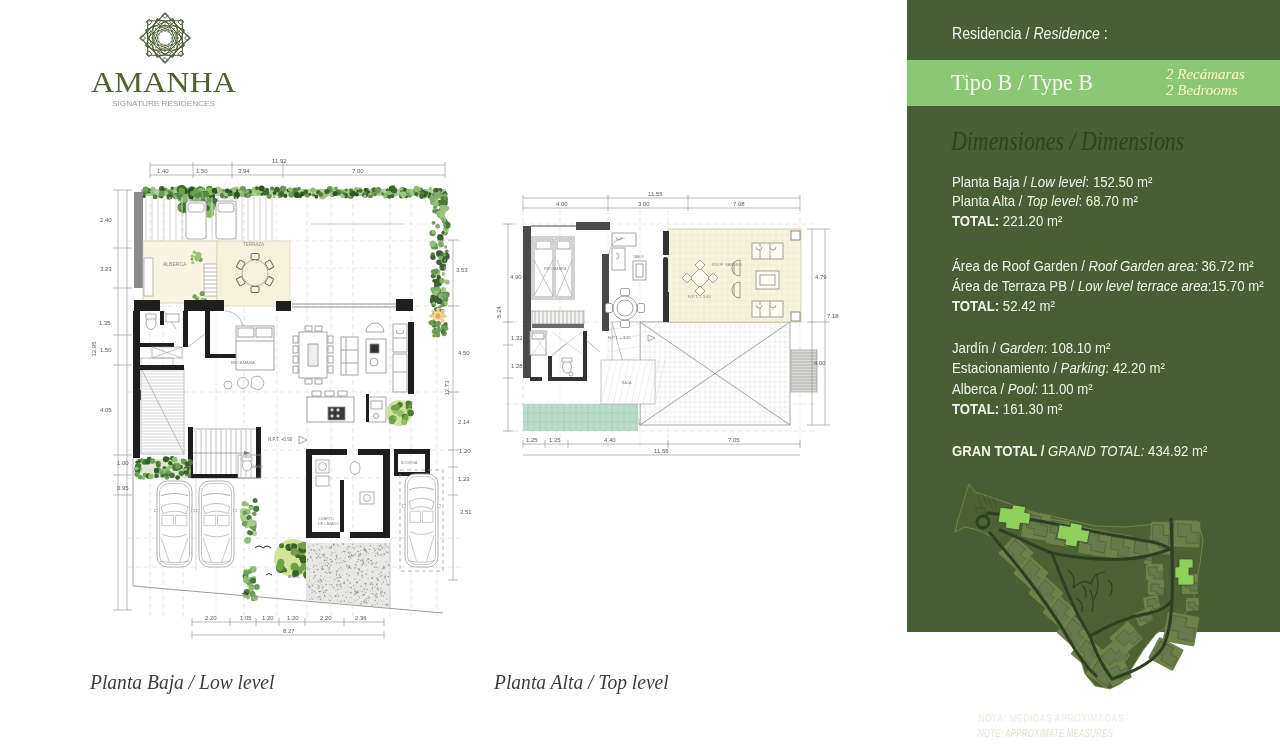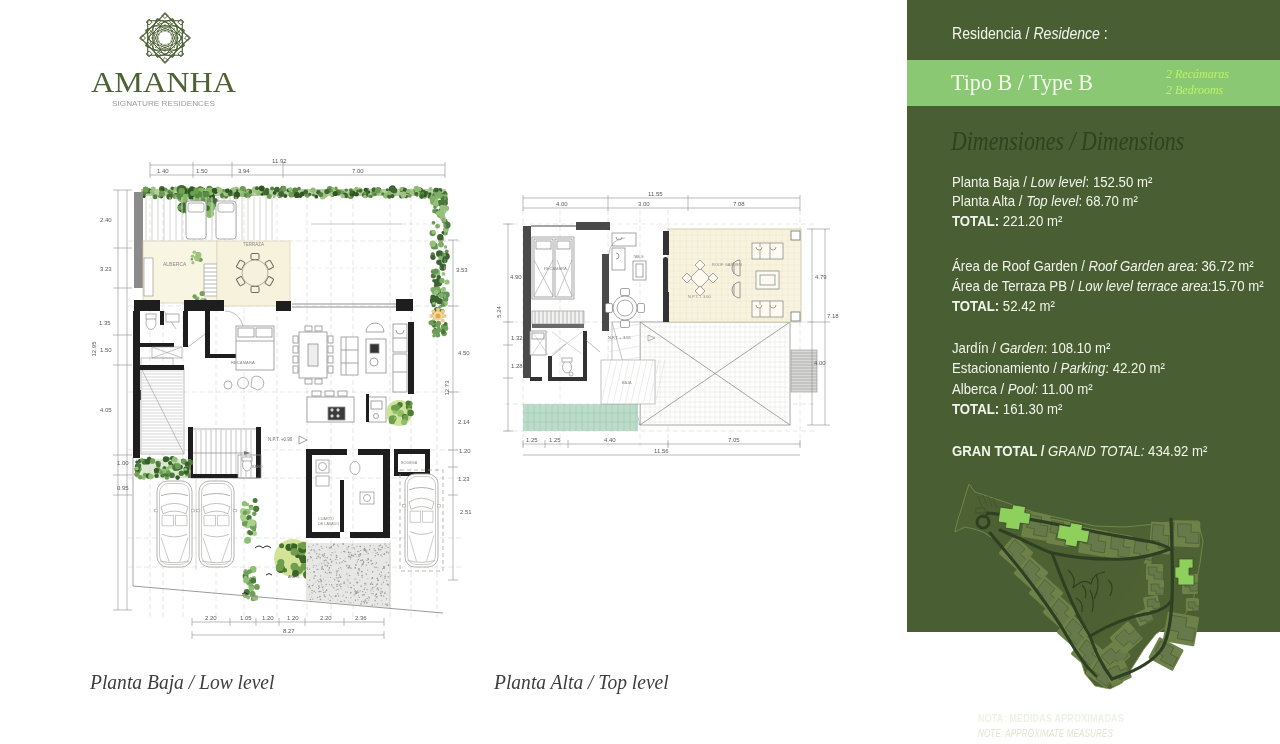--- a/index.html
+++ b/index.html
@@ -2012,21 +2012,21 @@
 <div class="abs" style="left:494px;top:670px;font-family:'Liberation Serif',serif;font-style:italic;font-size:21px;color:#3d3d3d;transform:scaleX(0.93);transform-origin:0 0">Planta Alta / Top level</div>
 
 <div class="abs" style="left:907px;top:0;width:373px;height:632px;background:#495e33">
 
 <div class="abs pl" style="left:45px;top:25px;font-size:16px">Residencia / <i>Residence</i> :</div>
 
 <div class="abs" style="left:0;top:60px;width:373px;height:46px;background:#8bc873"></div>
 
 <div class="abs" style="left:44px;top:69px;font-family:'Liberation Serif',serif;font-size:24px;color:#f4fbee;transform:scaleX(0.92);transform-origin:0 0">Tipo B / Type B</div>
 
-<div class="abs" style="left:259px;top:66px;font-family:'Liberation Serif',serif;font-style:italic;font-size:12px;line-height:16px;color:#bef264">2 Recámaras<br>2 Bedrooms</div>
+<div class="abs" style="left:259px;top:66px;font-family:'Liberation Serif',serif;font-style:italic;font-size:15px;line-height:16px;color:#fef9c3">2 Recámaras<br>2 Bedrooms</div>
 
 <div class="abs" style="left:44px;top:126px;font-family:'Liberation Serif',serif;font-style:italic;font-size:27px;color:#2c431f;transform:scaleX(0.81);transform-origin:0 0">Dimensiones / Dimensions</div>
 
 <div class="abs pl" style="left:45px;top:173px">Planta Baja / <i>Low level</i>: 152.50 m²</div>
 <div class="abs pl" style="left:45px;top:192px">Planta Alta / <i>Top level</i>: 68.70 m²</div>
 <div class="abs pl" style="left:45px;top:212px"><b>TOTAL:</b> 221.20 m²</div>
 
 <div class="abs pl" style="left:45px;top:257px">Área de Roof Garden / <i>Roof Garden area:</i> 36.72 m²</div>
 <div class="abs pl" style="left:45px;top:277px">Área de Terraza PB / <i>Low level terrace area</i>:15.70 m²</div>
 <div class="abs pl" style="left:45px;top:297px"><b>TOTAL:</b> 52.42 m²</div>

